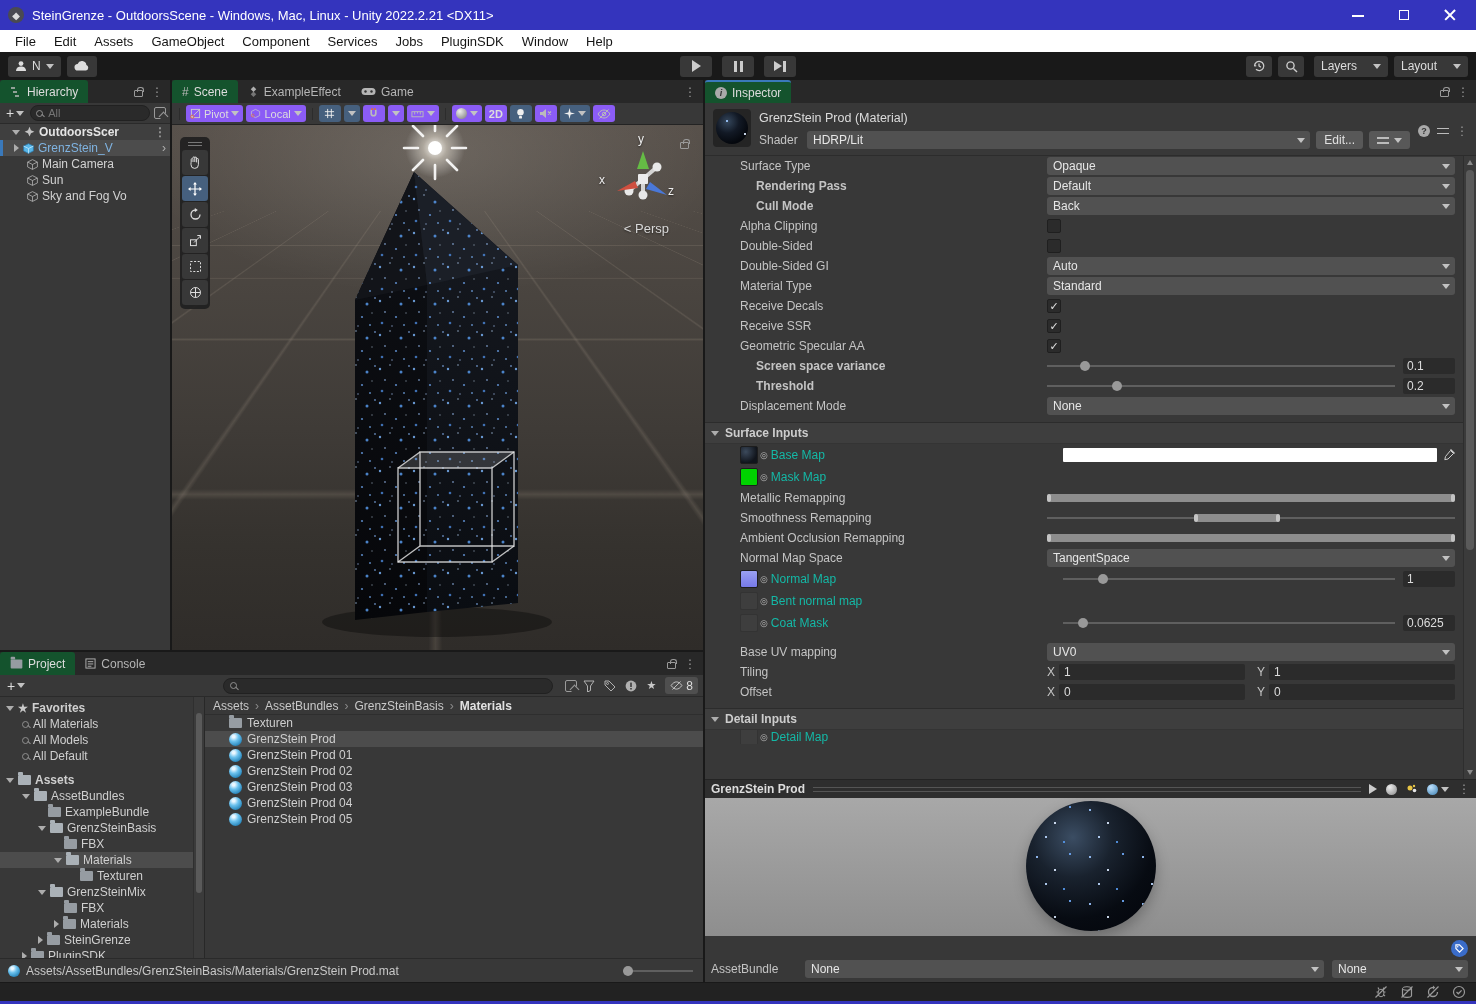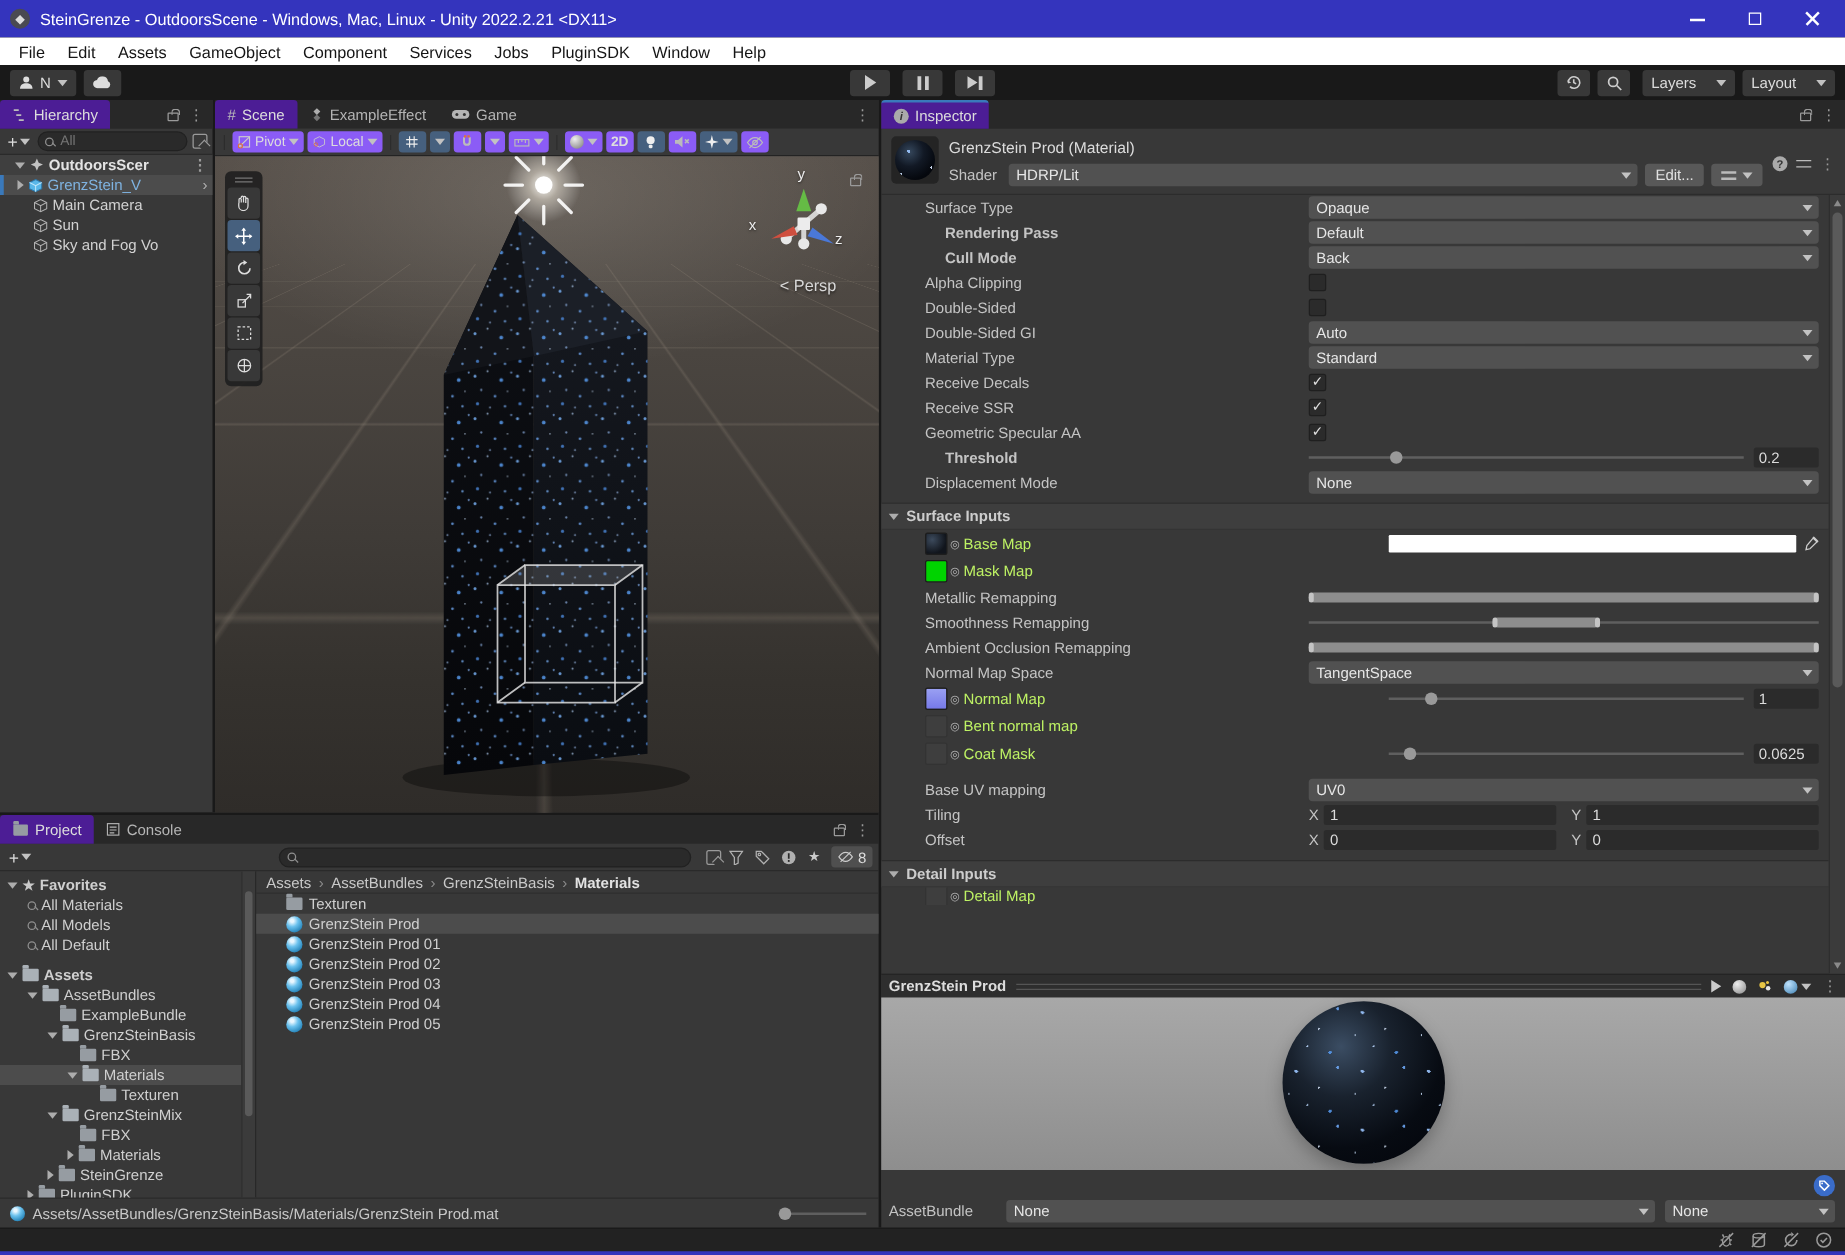--- a/index.html
+++ b/index.html
@@ -30,21 +30,21 @@
   .dd-sm { width:74px; justify-content:space-between; }
 
   
   .workspace { display:flex; height:902px; }
   .left-col { width:703px; display:flex; flex-direction:column; }
   .top-row { height:570px; display:flex; }
   .inspector { width:773px; margin-left:0; background:#383838; display:flex; flex-direction:column; border-left:2px solid #191919; }
 
   .tabbar { height:23px; background:#282828; display:flex; align-items:stretch; flex:none; }
   .tab { display:flex; align-items:center; gap:5px; padding:0 10px; color:#b5b5b5; font-size:12px; }
-  .tab.active { background:#4c1d95; color:#ddd; border-radius:3px 3px 0 0;justify-content:flex-end; }
+  .tab.active { background:#14532d; color:#ddd; border-radius:3px 3px 0 0;justify-content:flex-end; }
   .tab.focused { border-top:2px solid #3a79bb; }
   .tabbar-icons { margin-left:auto; display:flex; align-items:center; gap:8px; padding-right:7px; color:#9a9a9a; }
   .kebab { color:#9a9a9a; font-size:12px; letter-spacing:0; }
   .lock { width:9px; height:7px; border:1.2px solid #9a9a9a; border-radius:1px; position:relative; margin-top:3px; }
   .lock::before { content:""; position:absolute; left:2px; top:-4px; width:5px; height:4px; border:1.2px solid #9a9a9a; border-bottom:none; border-radius:3px 3px 0 0; }
 
   
   .hierarchy { width:172px; background:#383838; border-right:2px solid #191919; display:flex; flex-direction:column; }
   .mini-toolbar { height:21px; display:flex; align-items:center; padding:2px 4px; gap:4px; border-bottom:1px solid #2a2a2a; }
   .plus-btn { display:flex; align-items:center; gap:2px; color:#ddd; font-size:14px; padding:0 2px; }
@@ -122,21 +122,21 @@
   .range .bar { position:absolute; top:4px; height:8px; background:#8d8d8d; border-radius:4px; }
   .range .bar::before,.range .bar::after { content:""; position:absolute; top:0; bottom:0; width:4px; background:#c4c4c4; border-radius:3px; }
   .range .bar::before { left:0; } .range .bar::after { right:0; }
   .maprow { display:flex; align-items:center; height:22px; padding:0 8px 0 35px; }
   .thumb16 { width:18px; height:18px; border:1px solid #1d1d1d; border-radius:2px; flex:none; margin-right:2px; }
   .t-base { background:#1a1d22 radial-gradient(circle at 30% 30%, #3c4a5c, #11151c 70%); }
   .t-mask { background:#00d300; }
   .t-normal { background:linear-gradient(180deg,#9aa0f2,#7679e8); }
   .t-empty { background:#3e3e3e; border-color:#333; }
   .target { color:#b4b4b4; font-size:9px; margin-right:3px; }
-  .map-lbl { width:340px; color:#bef264; }
+  .map-lbl { width:292px; color:#14b8a6; }
   .swatch { flex:1; height:14px; background:#fff; border-radius:1px; }
   .dropper { margin-left:6px; }
   .axisf { display:flex; align-items:center; flex:1; gap:4px; }
   .axisf .ax { color:#c4c4c4; }
   .numfield { flex:1; height:16px; background:#2b2b2b; border-radius:2px; padding:0 5px; display:flex; align-items:center; color:#dcdcdc; }
   .gap6 { height:6px; } .gap8 { height:8px; }
 
   .preview-split { height:19px; background:#2e2e2e; border-top:1px solid #242424; display:flex; align-items:center; padding:0 6px; gap:8px; flex:none; }
   .preview-split .ttl { font-weight:bold; color:#ddd; white-space:nowrap; }
   .drag-lines { flex:1; height:5px; border-top:1px solid #555; border-bottom:1px solid #555; margin-top:1px; }
@@ -855,20 +855,30 @@
                 <span class="cb">✓</span>
               </div>
             </div>
           <div class="irow">
               <span class="lbl">Geometric Specular AA</span>
               <div class="ctrl">
                 <span class="cb">✓</span>
               </div>
             </div>
           <div class="irow ind">
+              <span class="lbl">Screen space variance</span>
+              <div class="ctrl">
+                <div class="slider">
+                  <div class="track"></div>
+                  <div class="thumb" style="left:11%"></div>
+                </div>
+                <div class="valfield">0.1</div>
+              </div>
+            </div>
+          <div class="irow ind">
               <span class="lbl">Threshold</span>
               <div class="ctrl">
                 <div class="slider">
                   <div class="track"></div>
                   <div class="thumb" style="left:20%"></div>
                 </div>
                 <div class="valfield">0.2</div>
               </div>
             </div>
           <div class="irow">

